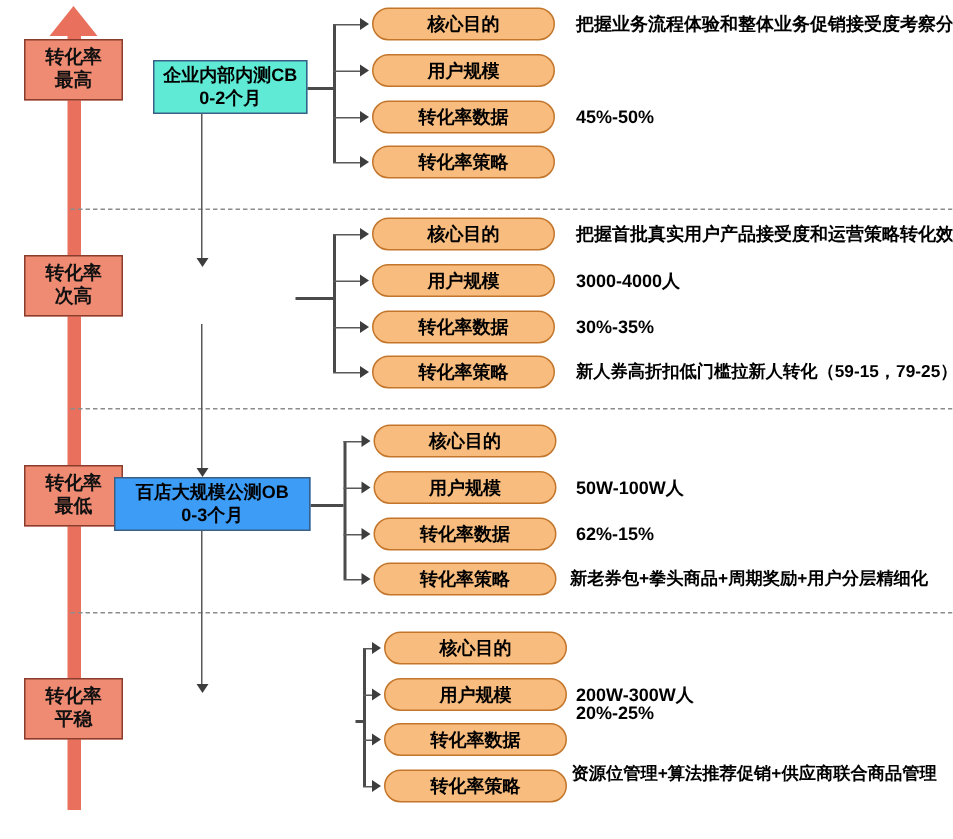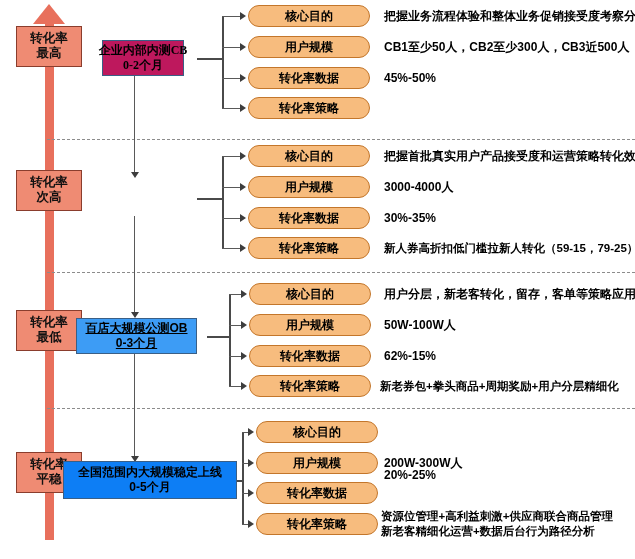--- a/index.html
+++ b/index.html
@@ -129,21 +129,21 @@
 <div id="stage">
 
   <div class="arrow-head"></div>
   <div class="arrow-shaft"></div>
 
   <div class="stage-label" style="left:16px;top:26px;">
     <span>转化率</span>
     <span>最高</span>
   </div>
 
-  <div class="stage-box" style="left:102px;top:40px;width:82px;height:36px;background:#be185d;font-family:Liberation Serif, serif;">
+  <div class="stage-box" style="left:102px;top:40px;width:103px;height:36px;background:#5eead4;">
     <span>企业内部内测CB</span>
     <span>0-2个月</span>
   </div>
 
   <div class="conn-h thick" style="left:197px;top:58px;width:25px;"></div>
   <div class="conn-v thick" style="left:222px;top:16px;height:92px;"></div>
   <div class="conn-h" style="left:222px;top:16px;width:20px;"></div>
   <div class="arrowtip" style="left:240px;top:12px;"></div>
   <div class="conn-h" style="left:222px;top:47px;width:20px;"></div>
   <div class="arrowtip" style="left:240px;top:43px;"></div>
@@ -153,23 +153,20 @@
   <div class="arrowtip" style="left:240px;top:104px;"></div>
 
   <div class="pill" style="left:248px;top:5px;">核心目的</div>
   <div class="pill" style="left:248px;top:36px;">用户规模</div>
   <div class="pill" style="left:248px;top:67px;">转化率数据</div>
   <div class="pill" style="left:248px;top:97px;">转化率策略</div>
 
   <div class="desc" style="top:9px;">
       <span>把握业务流程体验和整体业务促销接受度考察分析</span>
     </div>
-  <div class="desc" style="top:40px;">
-      <span>CB1至少50人，CB2至少300人，CB3近500人</span>
-    </div>
   <div class="desc" style="top:71px;">
       <span>45%-50%</span>
     </div>
 
   <div class="divider" style="top:139px;"></div>
 
   <div class="stage-label" style="left:16px;top:170px;">
     <span>转化率</span>
     <span>次高</span>
   </div>
@@ -210,68 +207,61 @@
   <div class="divider" style="top:272px;"></div>
 
   <div class="stage-label" style="left:16px;top:310px;">
     <span>转化率</span>
     <span>最低</span>
   </div>
 
   <div class="conn-v" style="left:134px;top:216px;height:96px;"></div>
   <div class="arrowtip-down" style="left:130.5px;top:312px;"></div>
 
-  <div class="stage-box" style="left:76px;top:318px;width:121px;height:36px;background:#3d9cf5;text-decoration:underline;">
+  <div class="stage-box" style="left:76px;top:318px;width:131px;height:36px;background:#3d9cf5;">
     <span>百店大规模公测OB</span>
     <span>0-3个月</span>
   </div>
 
   <div class="conn-h thick" style="left:207px;top:336px;width:22px;"></div>
   <div class="conn-v thick" style="left:229px;top:294px;height:92px;"></div>
   <div class="conn-h" style="left:229px;top:294px;width:14px;"></div>
   <div class="arrowtip" style="left:241px;top:290px;"></div>
   <div class="conn-h" style="left:229px;top:325px;width:14px;"></div>
   <div class="arrowtip" style="left:241px;top:321px;"></div>
   <div class="conn-h" style="left:229px;top:356px;width:14px;"></div>
   <div class="arrowtip" style="left:241px;top:352px;"></div>
   <div class="conn-h" style="left:229px;top:386px;width:14px;"></div>
   <div class="arrowtip" style="left:241px;top:382px;"></div>
 
   <div class="pill" style="left:249px;top:283px;">核心目的</div>
   <div class="pill" style="left:249px;top:314px;">用户规模</div>
   <div class="pill" style="left:249px;top:345px;">转化率数据</div>
   <div class="pill" style="left:249px;top:375px;">转化率策略</div>
 
-  <div class="desc" style="top:287px;">
-      <span>用户分层，新老客转化，留存，客单等策略应用</span>
-    </div>
   <div class="desc" style="top:318px;">
       <span>50W-100W人</span>
     </div>
   <div class="desc" style="top:349px;">
       <span>62%-15%</span>
     </div>
   <div class="desc small" style="top:379px;left:380px;">
       <span>新老券包+拳头商品+周期奖励+用户分层精细化</span>
     </div>
 
   <div class="divider" style="top:408px;"></div>
 
   <div class="stage-label" style="left:16px;top:452px;">
     <span>转化率</span>
     <span>平稳</span>
   </div>
 
   <div class="conn-v" style="left:134px;top:354px;height:102px;"></div>
   <div class="arrowtip-down" style="left:130.5px;top:456px;"></div>
 
-  <div class="stage-box" style="left:63px;top:461px;width:174px;height:38px;background:#0d7ef5;">
-    <span>全国范围内大规模稳定上线</span>
-    <span>0-5个月</span>
-  </div>
 
   <div class="conn-h thick" style="left:237px;top:480px;width:5px;"></div>
   <div class="conn-v thick" style="left:242px;top:432px;height:92px;"></div>
   <div class="conn-h" style="left:242px;top:432px;width:8px;"></div>
   <div class="arrowtip" style="left:248px;top:428px;"></div>
   <div class="conn-h" style="left:242px;top:463px;width:8px;"></div>
   <div class="arrowtip" style="left:248px;top:459px;"></div>
   <div class="conn-h" style="left:242px;top:493px;width:8px;"></div>
   <div class="arrowtip" style="left:248px;top:489px;"></div>
   <div class="conn-h" style="left:242px;top:524px;width:8px;"></div>
@@ -282,17 +272,16 @@
   <div class="pill" style="left:256px;top:482px;">转化率数据</div>
   <div class="pill" style="left:256px;top:513px;">转化率策略</div>
 
   <div class="desc" style="top:456px;">
       <span>200W-300W人</span>
     </div>
   <div class="desc" style="top:468px;">
       <span>20%-25%</span>
     </div>
   <div class="desc small" style="top:509px;left:381px;">
-    <span>资源位管理+高利益刺激+供应商联合商品管理</span>
-    <span>新老客精细化运营+数据后台行为路径分析</span>
+    <span>资源位管理+算法推荐促销+供应商联合商品管理</span>
   </div>
 
 </div>
 
 </body></html>

